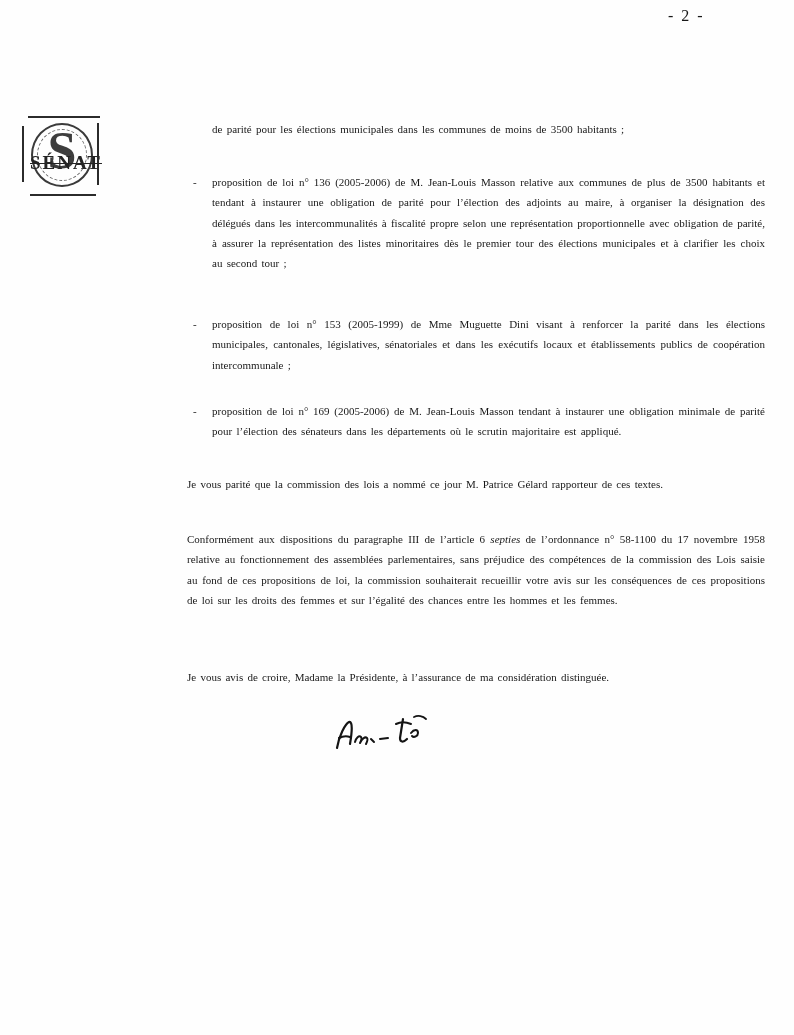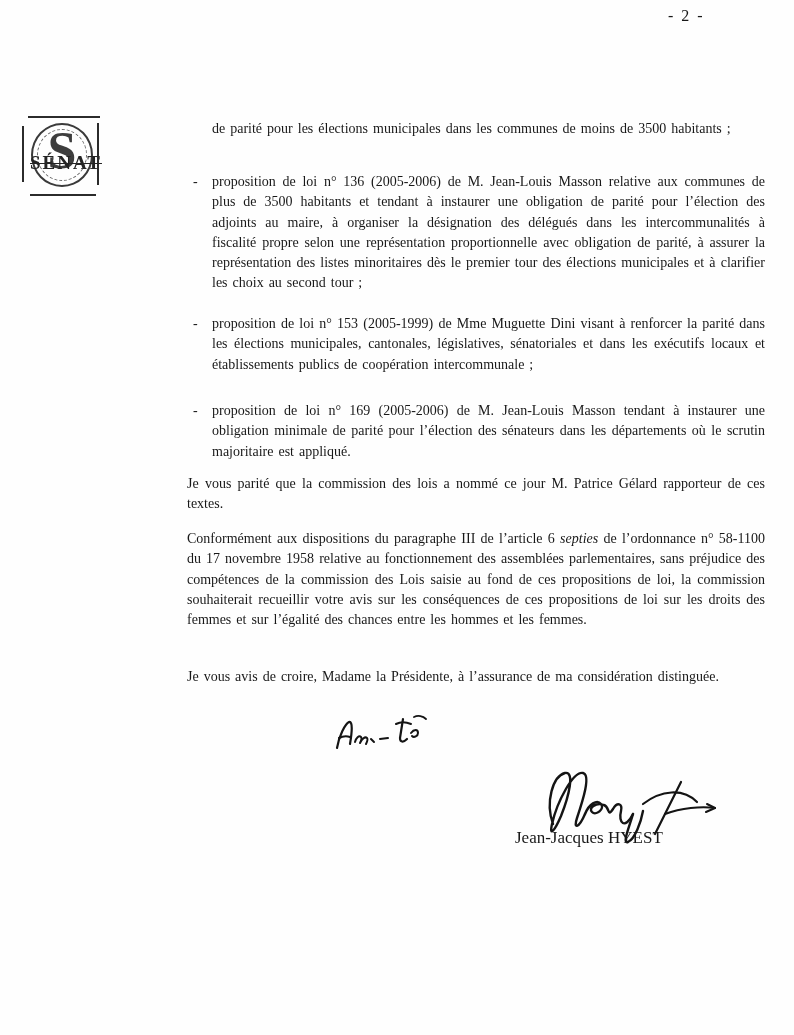--- a/index.html
+++ b/index.html
@@ -62,21 +62,21 @@
     font-weight: bold;
     letter-spacing: 2px;
     color: #242424;
     text-decoration: line-through;
     text-decoration-thickness: 1px;
   }
 
   
   .para, .bullet {
     position: absolute;
-    font-size: 14px;
+    font-size: 11px;
     line-height: 20.3px;
     text-align: justify;
     word-spacing: 1.5px;
     margin: 0;
   }
   .para { left: 187px; width: 578px; }
   .para.indented { left: 212px; width: 553px; }
   .bullet { left: 187px; width: 578px; padding-left: 25px; box-sizing: content-box; width: 553px; }
   .bullet .dash { position: absolute; left: 6px; top: 0; }
   .italic { font-style: italic; margin-top: 28px; }
@@ -140,26 +140,14 @@
       <path stroke-width="2" d="M25,30 C26,26 29,23 31,25 C32,26 31,29 30,31 C32,27 35,24 37,26 C38,27 37,30 36,32"></path>
       <path stroke-width="2" d="M41,27 L44,30"></path>
       <path stroke-width="2" d="M50,27 L58,26"></path>
       <path stroke-width="2" d="M66,12 C70,10 76,10 81,12"></path>
       <path stroke-width="2.2" d="M73,7 L70,26 C70,30 73,31 77,27"></path>
       <path stroke-width="2" d="M81,21 C84,17 88,17 88,21 C88,24 84,26 82,24"></path>
       <path stroke-width="1.8" d="M84,5 C88,3 93,4 96,7"></path>
     </svg>
   </div>
 
-  <div class="signature-block">
-    <svg class="ink signature-scrawl" width="200" height="90" viewBox="0 0 200 90" title="Jean-Jacques HYEST">
-      <path stroke-width="2.4" d="M28,62 C20,40 28,14 40,11 C50,9 44,34 36,54 C30,68 24,76 27,62 C32,40 48,9 58,11 C66,13 58,38 52,56 C48,68 54,66 60,52"></path>
-      <path stroke-width="2.4" d="M60,52 C64,42 72,37 76,42 C80,47 71,54 67,50 C63,46 71,40 79,43 C85,45 82,56 88,47 C92,40 98,41 96,49 C93,61 100,68 108,52"></path>
-      <path stroke-width="2.4" d="M108,52 C104,66 97,82 103,80 C110,77 116,60 118,49"></path>
-      <path stroke-width="2.2" d="M118,42 C136,28 158,26 172,40"></path>
-      <path stroke-width="2.2" d="M156,20 L130,72"></path>
-      <path stroke-width="2" d="M140,52 C156,46 176,44 190,46"></path>
-      <path stroke-width="2" d="M190,46 L182,42 M190,46 L181,50"></path>
-    </svg>
-    <div class="signature-name">Jean-Jacques HYEST</div>
-  </div>
 
 </div>
 
 </body></html>

